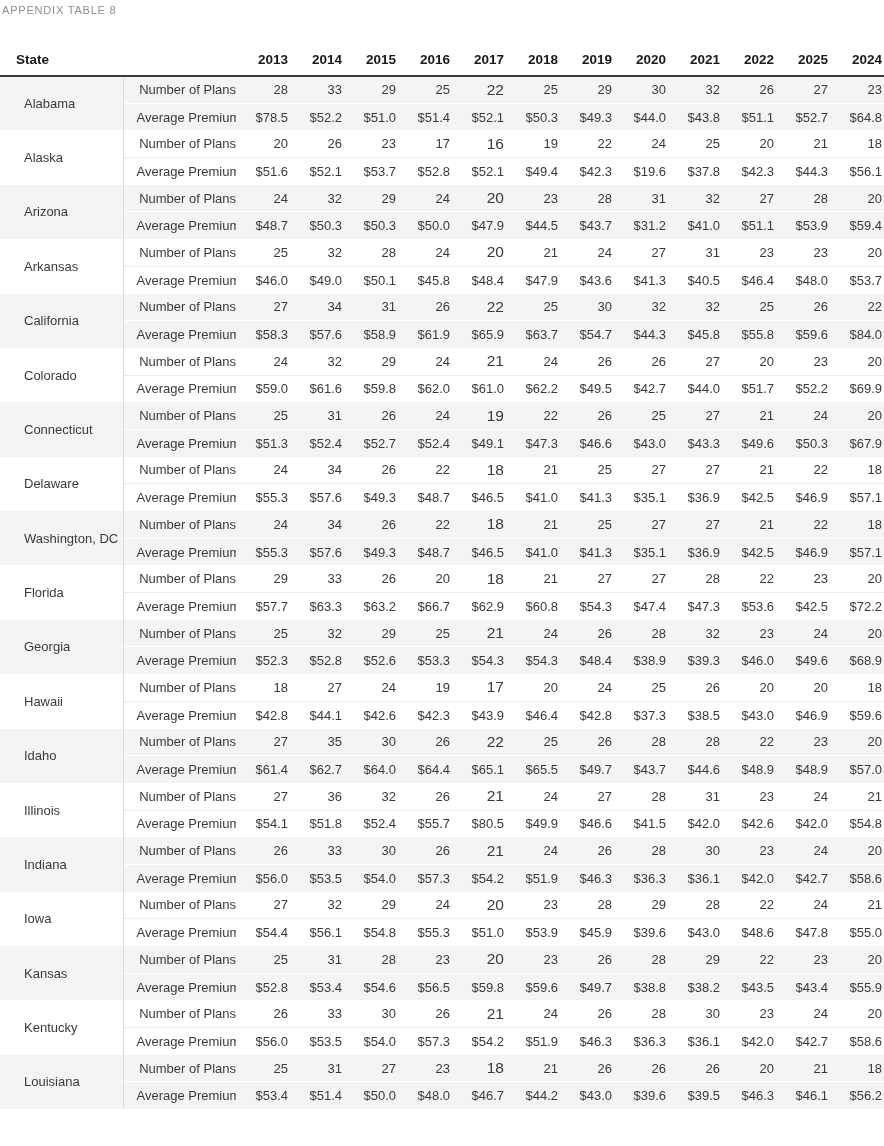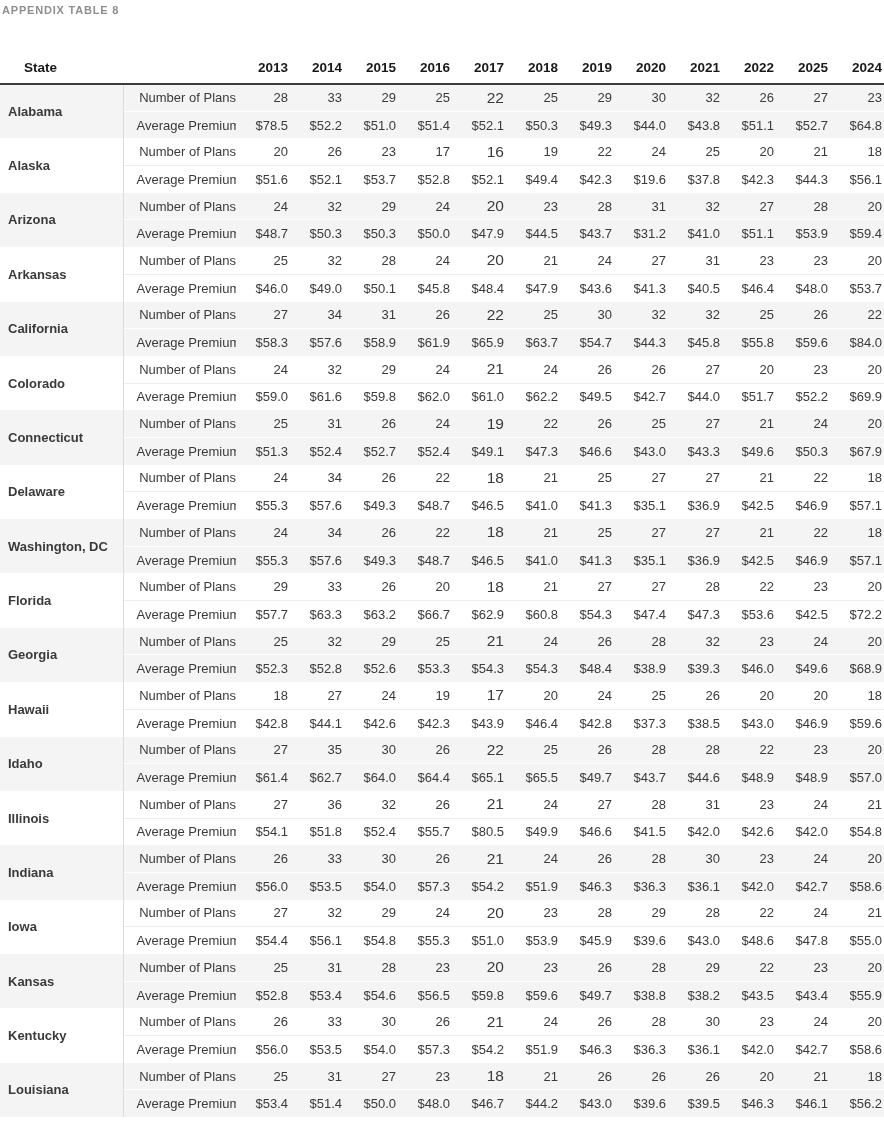--- a/index.html
+++ b/index.html
@@ -6,26 +6,26 @@
   .page {
     position: relative;
     width: 884px;
     height: 1146px;
     overflow: hidden;
     background: #ffffff;
     font-family: "Liberation Sans", sans-serif;
     color: #3a3a3a;
   }
   .appendix-label {
-    margin: 4px 0 12px 2px;
+    margin: 4px 0 4px 2px;
     font-size: 11px;
     line-height: 13px;
     letter-spacing: 0.8px;
     color: #8e8e8e;
-    font-weight: 700;
+    font-weight: 400;
   }
   .page-title {
     margin: 14px 0 0 1px;
     font-size: 21px;
     line-height: 26px;
     font-weight: 700;
     color: #161616;
     letter-spacing: -0.2px;
   }
   table.data-table {
@@ -37,36 +37,35 @@
   thead tr { height: 55px; }
   thead th {
     vertical-align: bottom;
     padding: 0 0 8px 0;
     border-bottom: 2px solid #3c3c3c;
     font-weight: 700;
     color: #191919;
     font-size: 13.5px;
     white-space: nowrap;
   }
-  thead th.state-h { text-align: left; padding-left: 24px; }
+  thead th.state-h { text-align: left; padding-left: 16px; }
   thead th.year-h { text-align: right; padding-right: 2px; }
   tbody tr { height: 27.2px; }
   td {
     font-size: 13px;
     color: #3a3a3a;
     white-space: nowrap;
     overflow: hidden;
     padding: 0;
     vertical-align: middle;
   }
   td.state-name {
-    padding-left: 8px;
+    padding-left: 24px;
     border-right: 1px solid #dcdcdc;
     color: #3a3a3a;
-    font-weight: bold;
   }
   td.metric { padding-left: 13px; text-align: right; }
   td.val { text-align: right; padding-right: 2px; }
   td.val.big { font-size: 15.5px; }
   tbody.stripe { background: #f4f4f4; }
   tr.premium-row td.sep { border-top: 1px solid #ececec; }
   tbody.stripe tr.premium-row td.sep { border-top-color: #ffffff; }
 </style>
 </head>
 <body>

